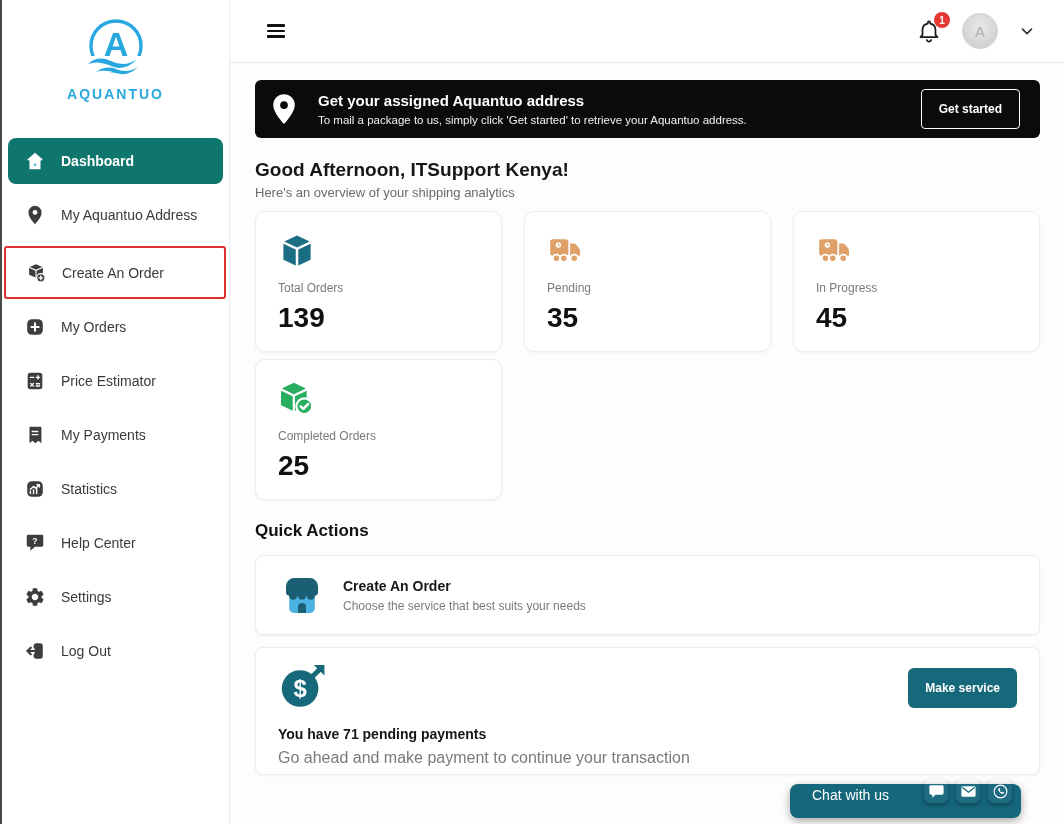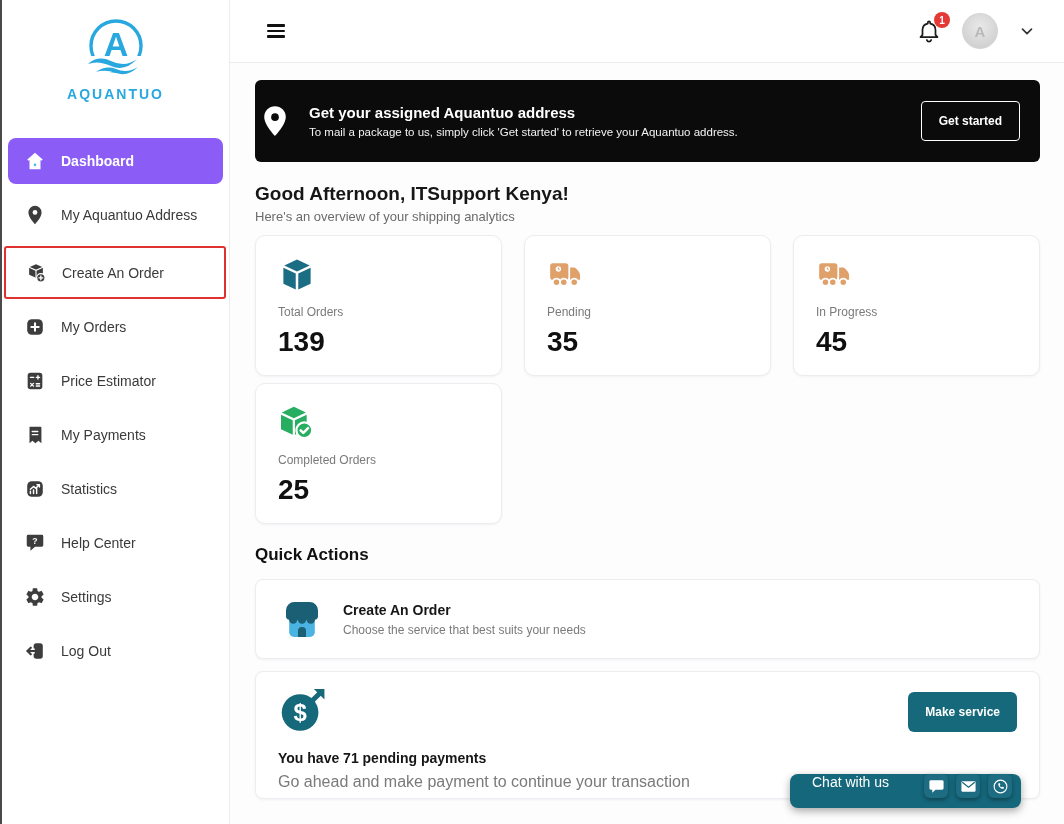--- a/index.html
+++ b/index.html
@@ -5,40 +5,40 @@
   * { margin:0; padding:0; box-sizing:border-box; }
   html,body { width:1064px; height:824px; background:#fff; font-family:"Liberation Sans",sans-serif; }
   .app { width:1064px; height:824px; display:flex; overflow:hidden; background:#fff; }
 
   
   .sidebar { width:230px; min-width:230px; background:#fff; border-right:1px solid #ececec; border-left:2px solid #4a4a4a; padding-top:16px; }
   .logo-wrap { text-align:center; }
   .logo-text { color:#29a8e0; font-weight:bold; font-size:14px; letter-spacing:2px; margin-top:2px; }
   .nav { margin-top:36px; }
   .nav-item { display:flex; align-items:center; gap:15px; height:46px; margin:0 6px 8px 6px; padding-left:16px; border-radius:8px; font-size:14px; color:#3a3a3a; cursor:pointer; }
-  .nav-item.active { background:#8b5cf6; color:#fff; font-weight:bold; }
+  .nav-item.active { background:#0f766e; color:#fff; font-weight:bold; }
   .nav-item.flagged { border:2px solid #e03131; border-radius:3px; height:53px; margin:0 3px 5px 2px; padding-left:19px; }
   .nav-icon { width:22px; height:22px; display:inline-flex; align-items:center; justify-content:center; }
   .nav-icon svg { width:22px; height:22px; }
 
   
   .main { flex:1; display:flex; flex-direction:column; background:#fdfdfe; }
   .topbar { height:63px; min-height:63px; background:#fff; border-bottom:1px solid #ececec; display:flex; align-items:center; padding:0 28px 0 37px; }
   .hamburger { width:18px; height:14px; display:flex; flex-direction:column; justify-content:space-between; cursor:pointer; }
   .hamburger span { display:block; height:2.6px; background:#111; border-radius:1px; }
   .topbar-right { margin-left:auto; display:flex; align-items:center; gap:20px; }
   .bell-wrap { position:relative; width:26px; height:26px; cursor:pointer; }
   .badge { position:absolute; top:-6px; right:-8px; min-width:16px; height:16px; border-radius:8px; background:#e53935; color:#fff; font-size:10px; font-weight:bold; display:flex; align-items:center; justify-content:center; padding:0 4px; }
   .avatar { width:36px; height:36px; border-radius:50%; background:radial-gradient(circle at 50% 38%, #e9e9e9, #c9c9c9); border:1px solid #d4d4d4; display:flex; align-items:center; justify-content:center; color:#b9b9b9; font-weight:bold; font-size:15px; cursor:pointer; }
   .chev { width:18px; height:18px; cursor:pointer; }
 
   .content { flex:1; padding:17px 24px 0 25px; position:relative; }
 
   
-  .banner { height:82px; background:#0b0b0b; border-radius:6px; display:flex; align-items:center; padding:0 20px 0 3px; color:#fff; }
+  .banner { height:58px; background:#0b0b0b; border-radius:6px; display:flex; align-items:center; padding:0 20px 0 12px; color:#fff; }
   .banner-pin { width:34px; height:34px; margin-right:17px; flex:none; }
   .banner-title { font-size:15px; font-weight:bold; }
   .banner-sub { font-size:11.5px; margin-top:5px; color:#f2f2f2; }
   .banner-btn { margin-left:auto; border:1px solid #fff; background:transparent; color:#fff; font-weight:bold; font-size:12px; padding:12px 17px; border-radius:4px; cursor:pointer; font-family:inherit; }
 
   
   .greeting { margin-top:21px; }
   .greet-title { font-size:19px; font-weight:bold; color:#161616; }
   .greet-sub { font-size:13px; color:#6b6b6b; margin-top:4px; }
 
@@ -56,21 +56,21 @@
   .qa-text { margin-left:17px; }
   .qa-title { font-size:14px; font-weight:bold; color:#161616; }
   .qa-sub { font-size:12px; color:#7a7a7a; margin-top:5px; }
   .qa-card2 { margin-top:12px; height:128px; background:#fff; border:1px solid #ededf1; border-radius:8px; box-shadow:0 1px 3px rgba(16,24,40,.05); position:relative; padding:13px 22px; }
   .dollar-icon { width:50px; height:50px; }
   .pay-btn { position:absolute; top:20px; right:22px; background:#16697a; color:#fff; border:none; border-radius:6px; font-size:12px; font-weight:bold; padding:13px 17px; cursor:pointer; font-family:inherit; }
   .pay-title { font-size:14px; font-weight:bold; color:#161616; margin-top:11px; }
   .pay-sub { font-size:16px; color:#7a7a7a; margin-top:7px; }
 
   
-  .chat-widget { position:absolute; right:43px; bottom:16px; width:231px; height:34px; background:#15677c; border-radius:8px; display:flex; align-items:flex-start; padding:0 9px 0 22px; box-shadow:0 3px 8px rgba(0,0,0,.35); cursor:pointer; }
+  .chat-widget { position:absolute; right:43px; bottom:6px; width:231px; height:34px; background:#15677c; border-radius:8px; display:flex; align-items:flex-end; padding:0 9px 15px 22px; box-shadow:0 3px 8px rgba(0,0,0,.35); cursor:pointer; }
   .chat-label { color:#fff; font-size:14px; flex:1; }
   .chat-icons { display:flex; align-items:center; gap:8px; }
   .chat-icon-btn { width:24px; height:24px; border-radius:6px; display:flex; align-items:center; justify-content:center; background:rgba(255,255,255,0.04); box-shadow:0 2px 4px rgba(0,0,0,.35); cursor:pointer; }
   .chat-icon-btn svg { width:17px; height:17px; }
 </style>
 </head>
 <body>
 
 <div class="app">
 

